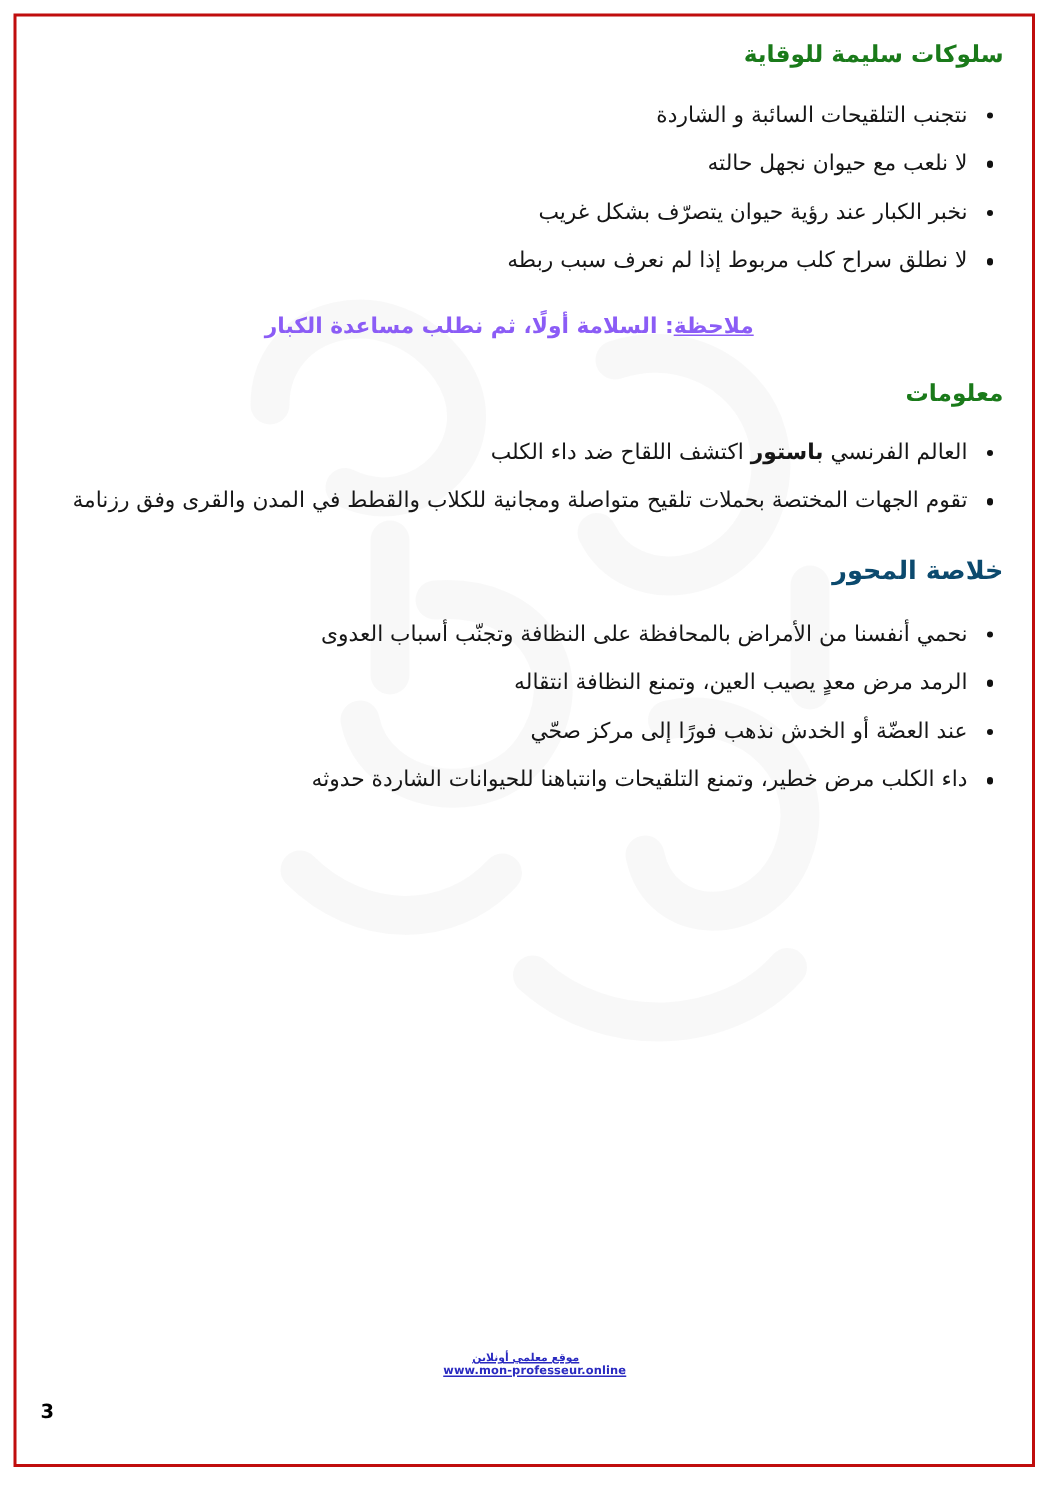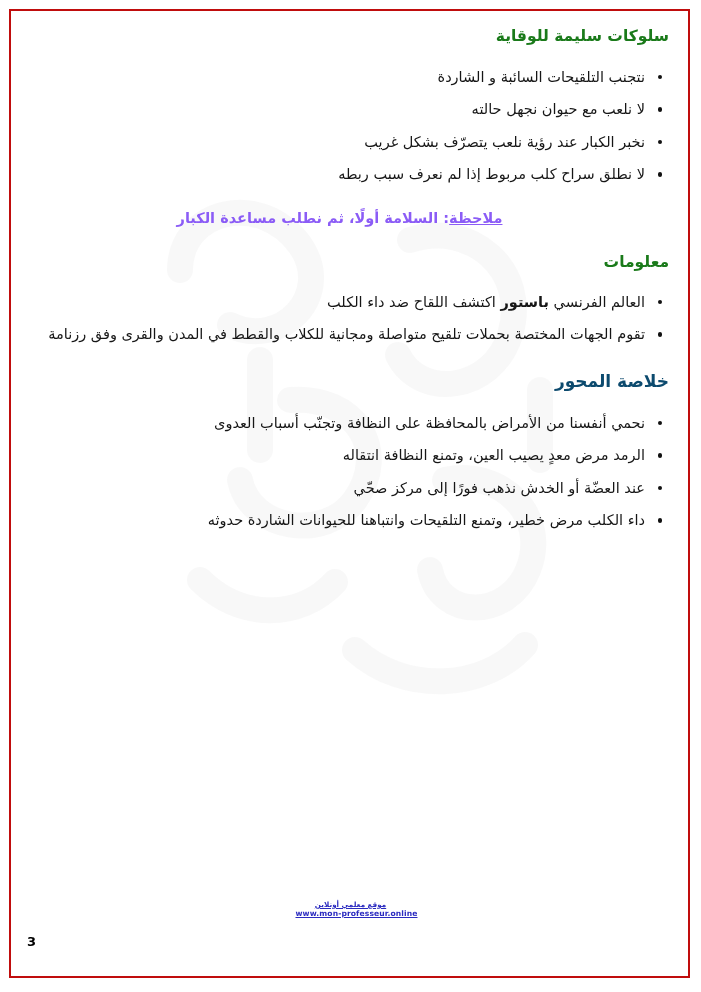--- a/index.html
+++ b/index.html
@@ -160,21 +160,21 @@
 </svg>
 
 <div class="content">
 
   <h2 class="heading green">سلوكات سليمة للوقاية</h2>
   <div class="sp-after-head"></div>
 
   <ul class="bullets list-prevention">
     <li>نتجنب التلقيحات السائبة و الشاردة</li>
     <li>لا نلعب مع حيوان نجهل حالته</li>
-    <li>نخبر الكبار عند رؤية نلعب يتصرّف بشكل غريب</li>
+    <li>نخبر الكبار عند رؤية حيوان يتصرّف بشكل غريب</li>
     <li>لا نطلق سراح كلب مربوط إذا لم نعرف سبب ربطه</li>
   </ul>
 
   <div class="sp-before-note"></div>
 
   <div class="note">
     <span class="underline">ملاحظة</span><span>: </span><span>السلامة أولًا، ثم نطلب مساعدة الكبار</span>
   </div>
 
   <div class="sp-before-head"></div>

